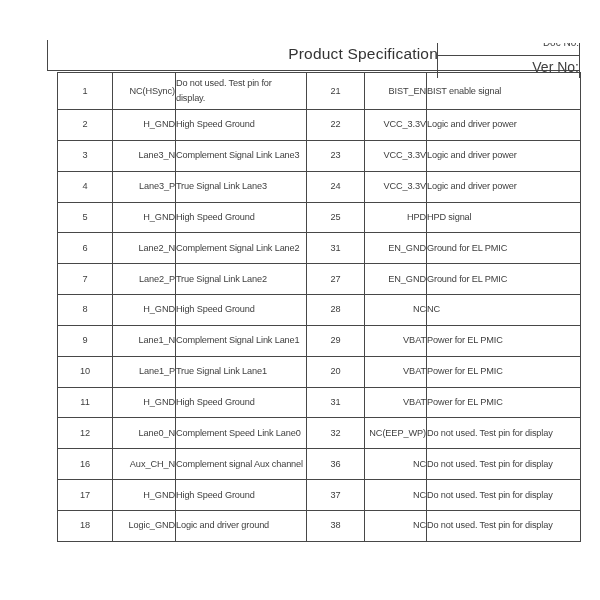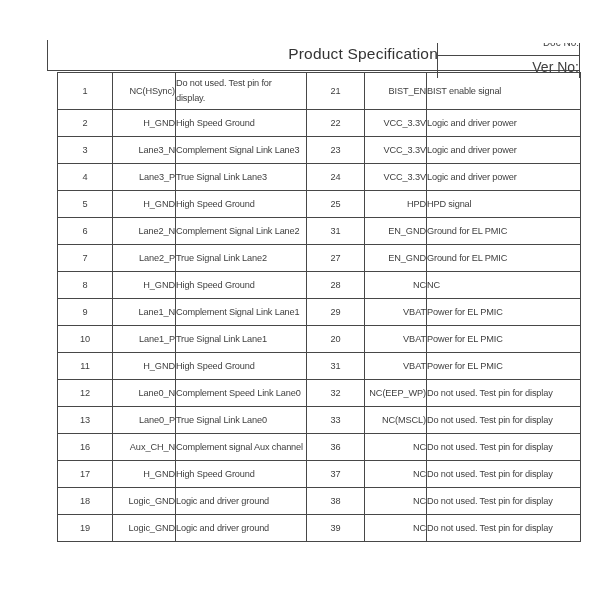--- a/index.html
+++ b/index.html
@@ -224,28 +224,20 @@
 
     <tr>
       <td class="c-pin">12</td>
       <td class="c-name">Lane0_N</td>
       <td class="c-desc">Complement Speed Link Lane0</td>
       <td class="c-pin">32</td>
       <td class="c-name">NC(EEP_WP)</td>
       <td class="c-desc c-desc-r">Do not used. Test pin for display</td>
     </tr>
 
-    <tr>
-      <td class="c-pin">13</td>
-      <td class="c-name">Lane0_P</td>
-      <td class="c-desc">True Signal Link Lane0</td>
-      <td class="c-pin">33</td>
-      <td class="c-name">NC(MSCL)</td>
-      <td class="c-desc c-desc-r">Do not used. Test pin for display</td>
-    </tr>
 
 
 
     <tr>
       <td class="c-pin">16</td>
       <td class="c-name">Aux_CH_N</td>
       <td class="c-desc">Complement signal Aux channel</td>
       <td class="c-pin">36</td>
       <td class="c-name">NC</td>
       <td class="c-desc c-desc-r">Do not used. Test pin for display</td>
@@ -262,25 +254,17 @@
 
     <tr>
       <td class="c-pin">18</td>
       <td class="c-name">Logic_GND</td>
       <td class="c-desc">Logic and driver ground</td>
       <td class="c-pin">38</td>
       <td class="c-name">NC</td>
       <td class="c-desc c-desc-r">Do not used. Test pin for display</td>
     </tr>
 
-    <tr>
-      <td class="c-pin">19</td>
-      <td class="c-name">Logic_GND</td>
-      <td class="c-desc">Logic and driver ground</td>
-      <td class="c-pin">39</td>
-      <td class="c-name">NC</td>
-      <td class="c-desc c-desc-r">Do not used. Test pin for display</td>
-    </tr>
 
   </tbody>
   </table>
 
 </div>
 
 </body></html>

